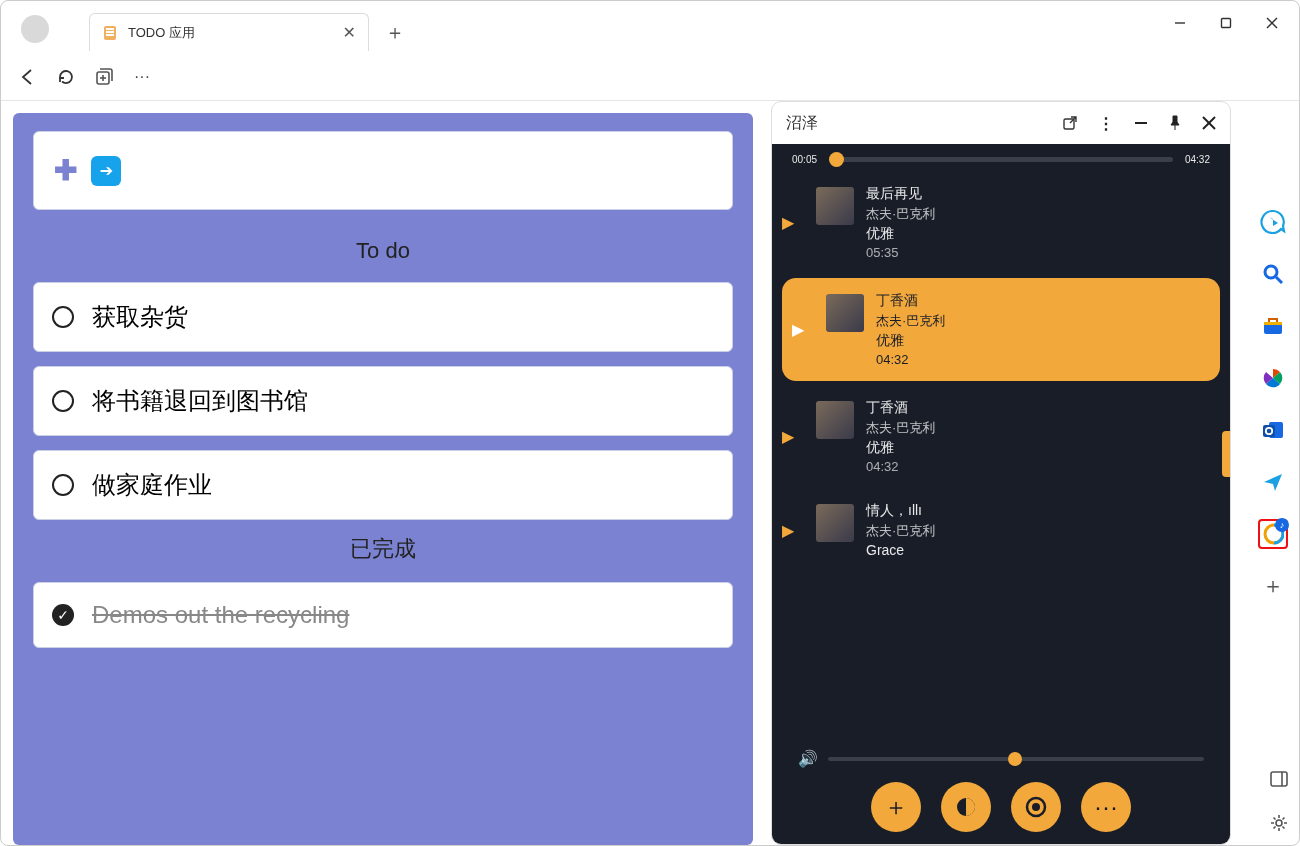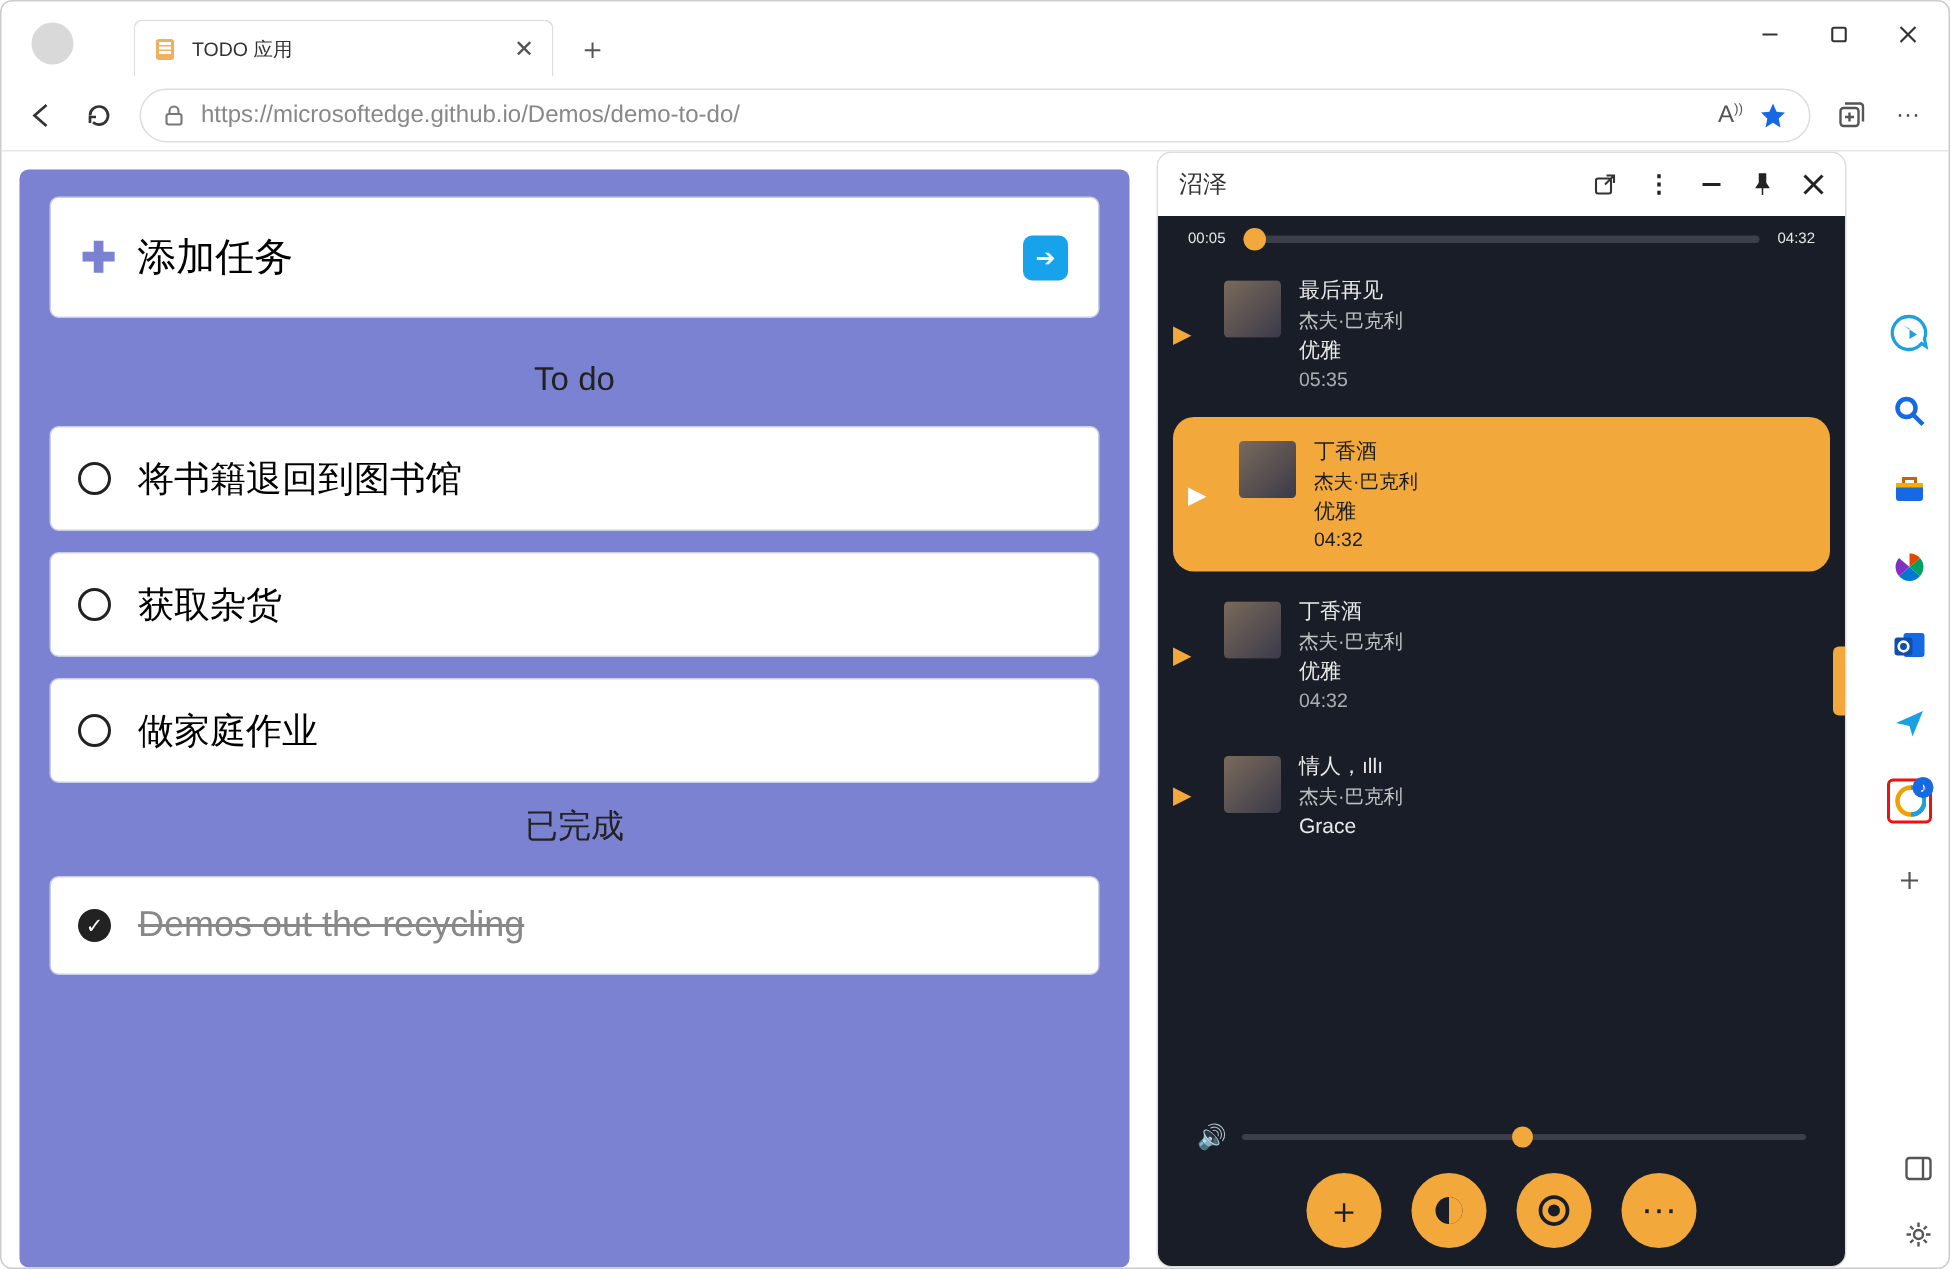--- a/index.html
+++ b/index.html
@@ -113,63 +113,47 @@
         <svg width="20" height="20">
           <path d="M13 3 L5 10 L13 17" fill="none" stroke="#333" stroke-width="1.8"></path>
         </svg>
       </div>
     <div class="tb-btn">
         <svg width="20" height="20">
           <path d="M4 10a6 6 0 1 1 2 4.5" fill="none" stroke="#333" stroke-width="1.8"></path>
           <path d="M4 15v-4h4" fill="none" stroke="#333" stroke-width="1.8"></path>
         </svg>
       </div>
-    <div class="addr">
-      <span class="lock">
-          <svg width="16" height="16">
-            <rect x="3" y="7" width="10" height="7" rx="1.5" fill="none" stroke="#777" stroke-width="1.4"></rect>
-            <path d="M5 7V5a3 3 0 0 1 6 0v2" fill="none" stroke="#777" stroke-width="1.4"></path>
-          </svg>
-        </span>
-      <span class="url">https://microsoftedge.github.io/Demos/demo-to-do/</span>
-      <span class="right-ico">A<sup style="font-size:9px;">))</sup></span>
-      <span class="right-ico star">
-          <svg width="20" height="20">
-            <polygon points="10,2 12.4,7.5 18,8 13.8,12 15,18 10,14.8 5,18 6.2,12 2,8 7.6,7.5" fill="#1668e3"></polygon>
-          </svg>
-        </span>
-    </div>
     <div class="tb-btn">
         <svg width="20" height="20">
           <rect x="3" y="5" width="12" height="12" rx="2" fill="none" stroke="#555" stroke-width="1.6"></rect>
           <path d="M6 2h10a2 2 0 0 1 2 2v10" fill="none" stroke="#555" stroke-width="1.6"></path>
           <line x1="9" y1="8" x2="9" y2="14" stroke="#555" stroke-width="1.6"></line>
           <line x1="6" y1="11" x2="12" y2="11" stroke="#555" stroke-width="1.6"></line>
         </svg>
       </div>
     <div class="tb-btn">···</div>
   </div>
 
   <div class="content-area">
 
     <div class="page">
       <div class="todo">
         <div class="addcard">
           <span class="plus">✚</span>
-          <span class="label">添加任务</span>
           <span class="arrow">➔</span>
         </div>
         <div class="sect">To do</div>
         <div class="taskcard">
             <span class="circle"></span>
-            <span style="font-family:'Kaiti','STKaiti',serif;">将书籍退回到图书馆</span>
+            <span style="font-family:'Kaiti','STKaiti',serif;">获取杂货</span>
           </div>
         <div class="taskcard">
             <span class="circle"></span>
-            <span style="font-family:'Kaiti','STKaiti',serif;">获取杂货</span>
+            <span style="font-family:'Kaiti','STKaiti',serif;">将书籍退回到图书馆</span>
           </div>
         <div class="taskcard">
             <span class="circle"></span>
             <span style="font-family:'Kaiti','STKaiti',serif;">做家庭作业</span>
           </div>
         <div class="sect">已完成</div>
         <div class="taskcard">
             <span class="filled">✓</span>
             <span class="done">Demos out the recycling</span>
           </div>

